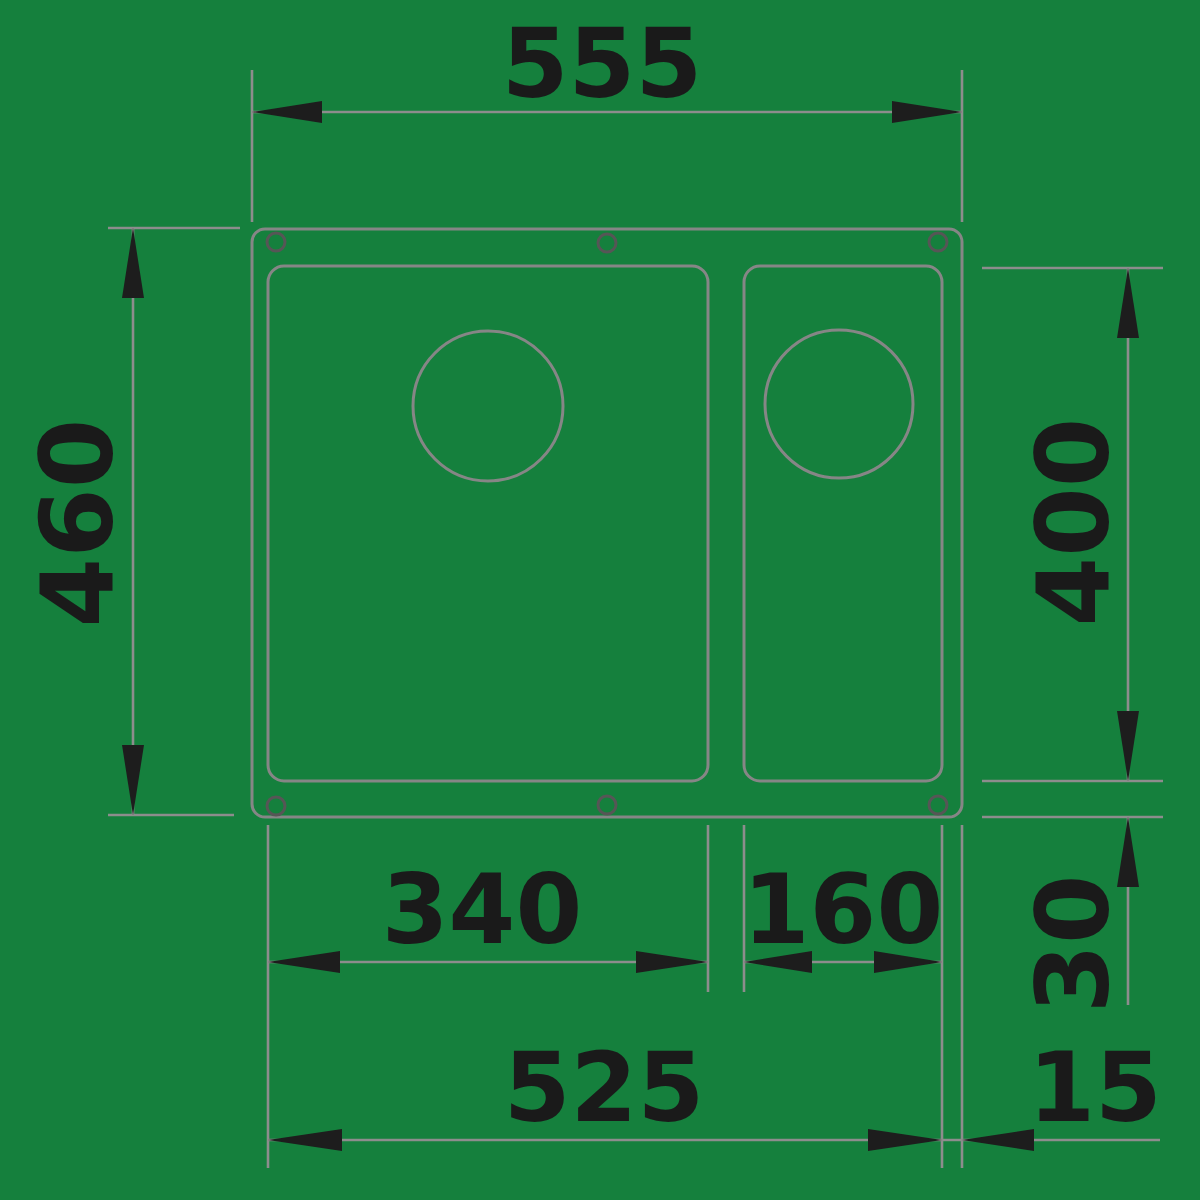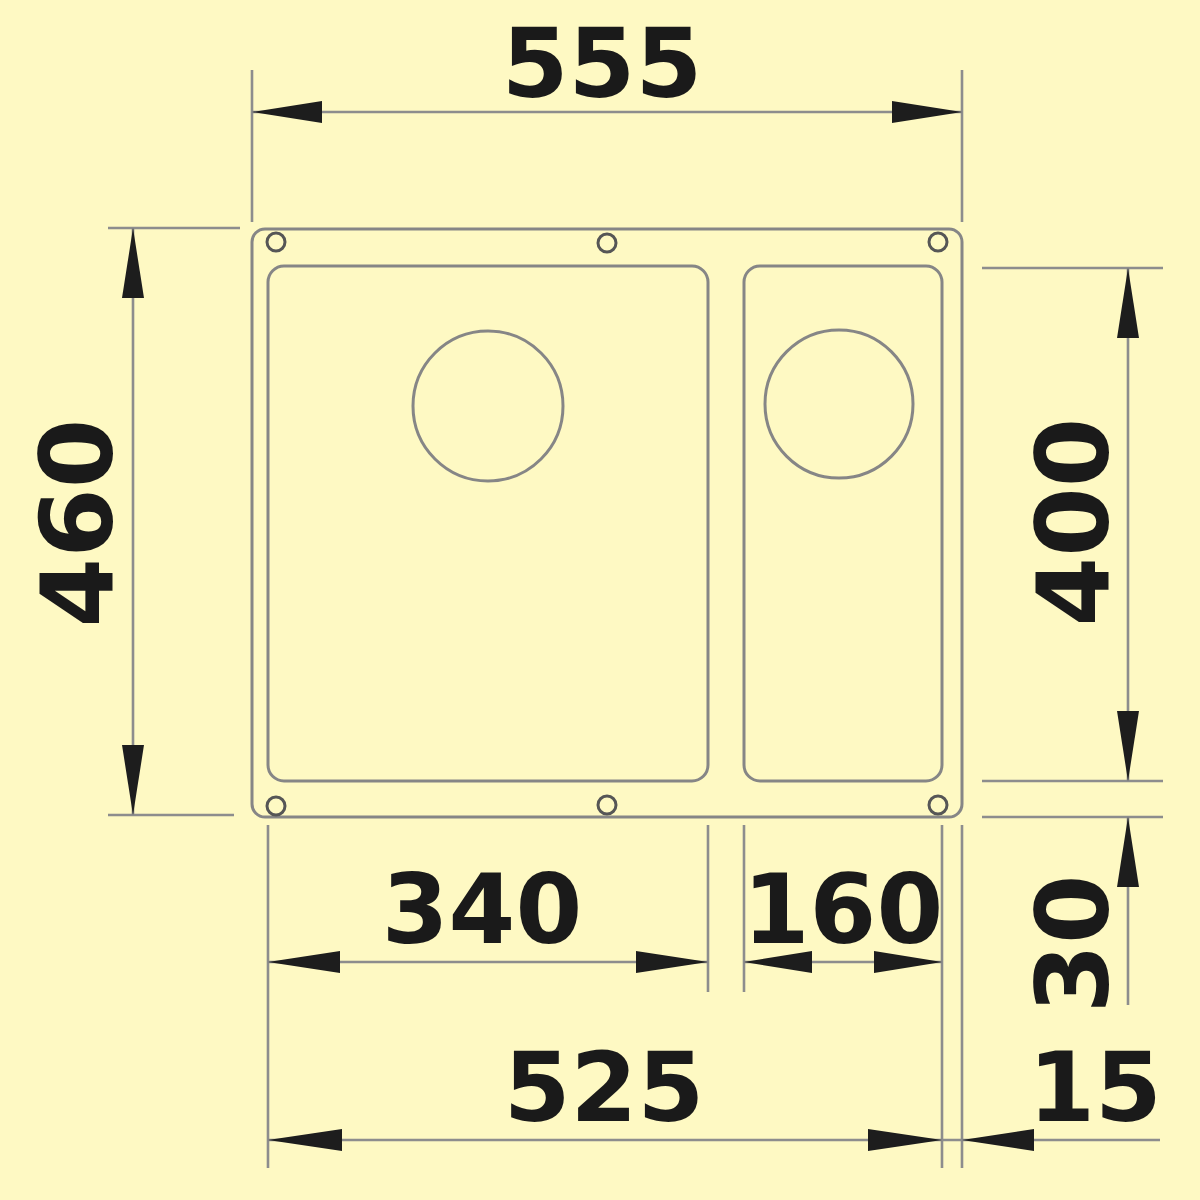--- a/index.html
+++ b/index.html
@@ -4,21 +4,21 @@
 <style>
   html, body {
     margin: 0;
     padding: 0;
     background: #ffffff;
   }
   .stage {
     position: relative;
     width: 1200px;
     height: 1200px;
-    background: #fef9c3;
+    background: #15803d;
     overflow: hidden;
   }
   svg { display: block; }
   .geo {
     fill: none;
     stroke: #868686;
     stroke-width: 3;
   }
   .hole {
     fill: none;

